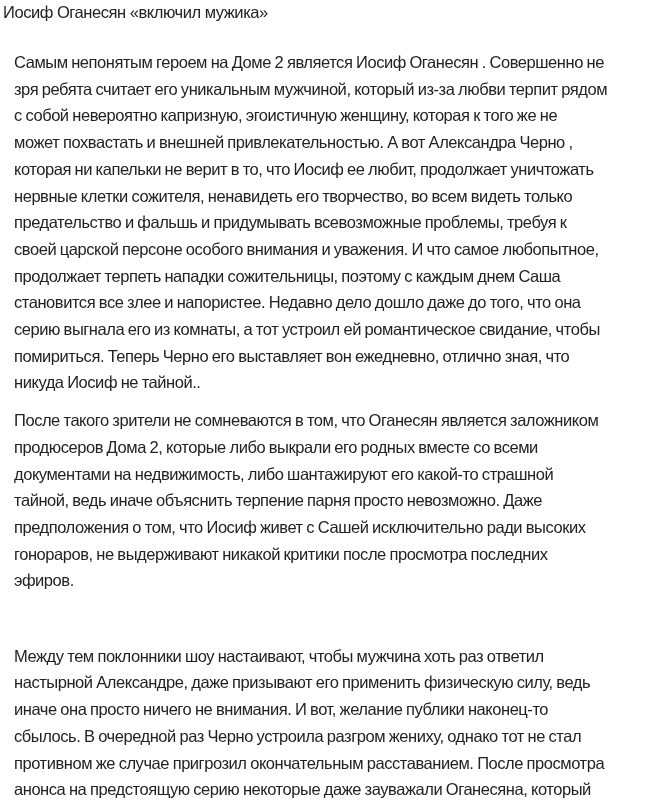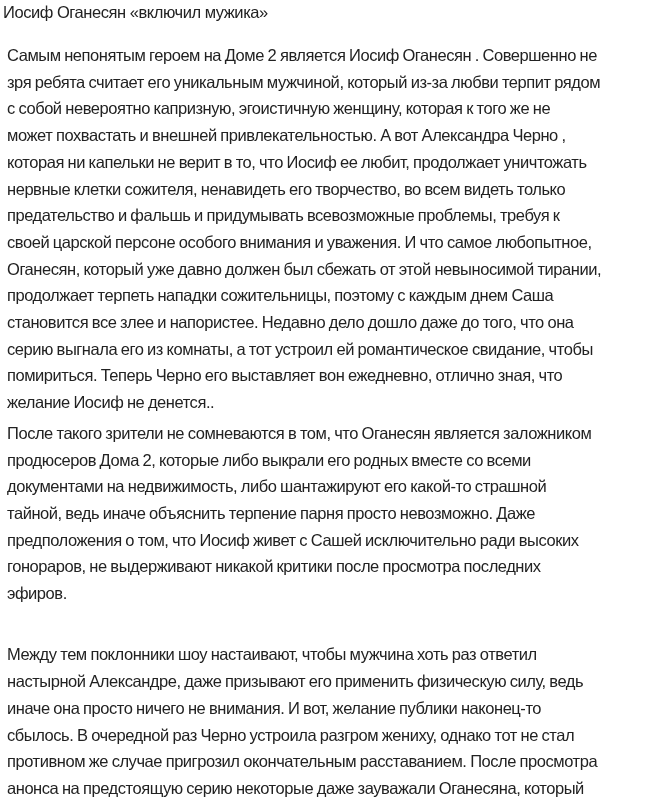--- a/index.html
+++ b/index.html
@@ -21,21 +21,21 @@
     .title {
       margin: 0;
       padding-top: 0px;
       font-size: 16.5px;
       line-height: 24px;
       font-weight: normal;
       letter-spacing: -0.45px;
       white-space: nowrap;
     }
     .para {
-      margin: 4px;
+      margin: 11px;
       font-size: 16.5px;
       line-height: 26.7px;
       letter-spacing: -0.45px;
       word-spacing: -0.5px;
     }
     .para .line {
       display: block;
       white-space: nowrap;
     }
     .gap-after-title { height: 14px; }
@@ -50,26 +50,25 @@
 
   <p class="para">
     <span class="line">Самым непонятым героем на Доме 2 является Иосиф Оганесян . Совершенно не</span>
     <span class="line">зря ребята считает его уникальным мужчиной, который из-за любви терпит рядом</span>
     <span class="line">с собой невероятно капризную, эгоистичную женщину, которая к того же не</span>
     <span class="line">может похвастать и внешней привлекательностью. А вот Александра Черно ,</span>
     <span class="line">которая ни капельки не верит в то, что Иосиф ее любит, продолжает уничтожать</span>
     <span class="line">нервные клетки сожителя, ненавидеть его творчество, во всем видеть только</span>
     <span class="line">предательство и фальшь и придумывать всевозможные проблемы, требуя к</span>
     <span class="line">своей царской персоне особого внимания и уважения. И что самое любопытное,</span>
-    <span class="line">Оганесян, который уже давно должен был сбежать от этой невыносимой тирании,</span>
     <span class="line">продолжает терпеть нападки сожительницы, поэтому с каждым днем Саша</span>
     <span class="line">становится все злее и напористее. Недавно дело дошло даже до того, что она</span>
     <span class="line">серию выгнала его из комнаты, а тот устроил ей романтическое свидание, чтобы</span>
     <span class="line">помириться. Теперь Черно его выставляет вон ежедневно, отлично зная, что</span>
-    <span class="line">желание Иосиф не денется..</span>
+    <span class="line">никуда Иосиф не тайной..</span>
   </p>
 
   <p class="para">
     <span class="line">После такого зрители не сомневаются в том, что Оганесян является заложником</span>
     <span class="line">продюсеров Дома 2, которые либо выкрали его родных вместе со всеми</span>
     <span class="line">документами на недвижимость, либо шантажируют его какой-то страшной</span>
     <span class="line">тайной, ведь иначе объяснить терпение парня просто невозможно. Даже</span>
     <span class="line">предположения о том, что Иосиф живет с Сашей исключительно ради высоких</span>
     <span class="line">гонораров, не выдерживают никакой критики после просмотра последних</span>
     <span class="line">эфиров.</span>

